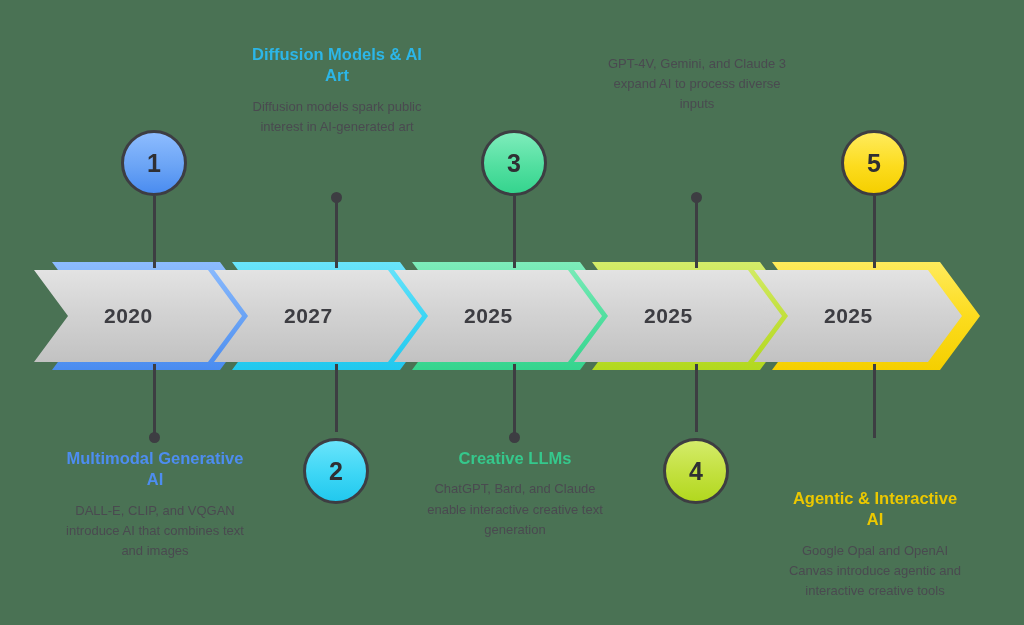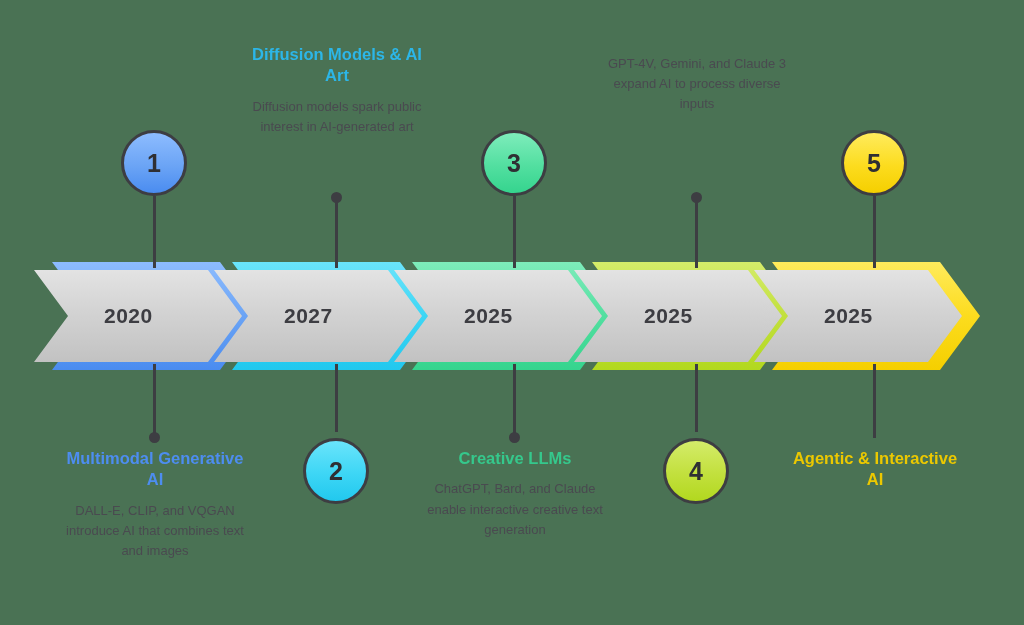--- a/index.html
+++ b/index.html
@@ -89,21 +89,22 @@
     <div class="title" style="color: rgb(53, 200, 140);">Creative LLMs</div>
     <div class="desc">ChatGPT, Bard, and Claude enable interactive creative text generation</div>
   </div>
 
   <div class="block" style="left:66px; top:448px; width:178px;">
     <div class="title" style="color: rgb(77, 141, 240);">Multimodal Generative AI</div>
     <div class="desc">DALL-E, CLIP, and VQGAN introduce AI that combines text and images</div>
   </div>
 
   <div class="block" style="left:786px; top:448px; width:178px;">
-    <div class="title" style="color: rgb(236, 200, 0);">Agentic &amp; Interactive AI</div>
+    <div class="title" style="color: rgb(236, 200, 0); margin-top: 40px;">Agentic &amp; Interactive AI</div>
+    <div class="desc">Google Opal and OpenAI Canvas introduce agentic and interactive creative tools</div>
   </div>
 
   <div class="stem" style="left:153px; top:196px; height:72px;"></div>
   <div class="stem-dot" style="left:331px; top:192px;"></div>
   <div class="stem" style="left:335px; top:198px; height:70px;"></div>
   <div class="stem" style="left:513px; top:196px; height:72px;"></div>
   <div class="stem-dot" style="left:691px; top:192px;"></div>
   <div class="stem" style="left:695px; top:198px; height:70px;"></div>
   <div class="stem" style="left:873px; top:196px; height:72px;"></div>
 

